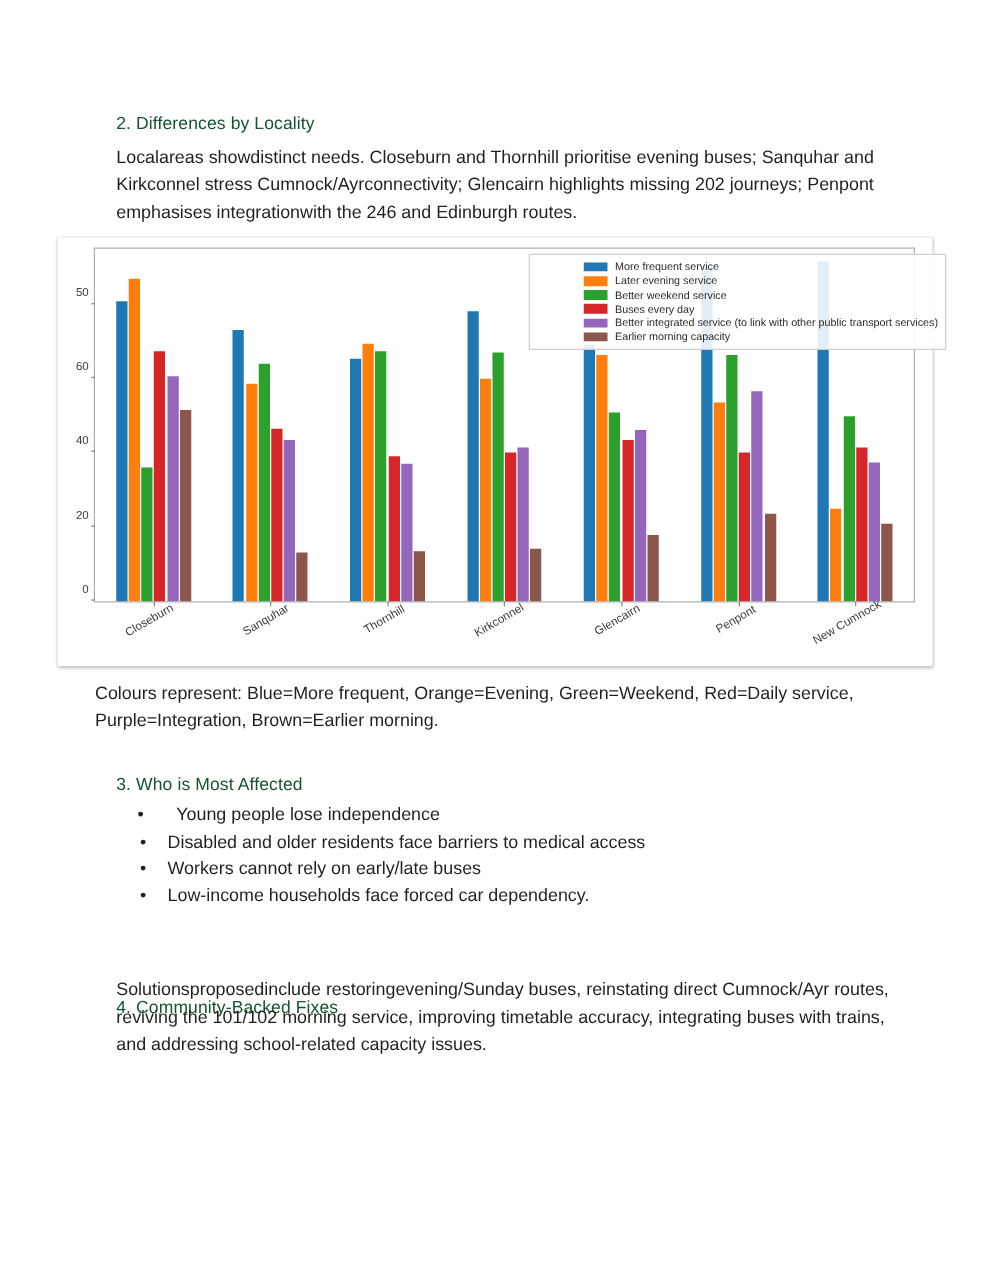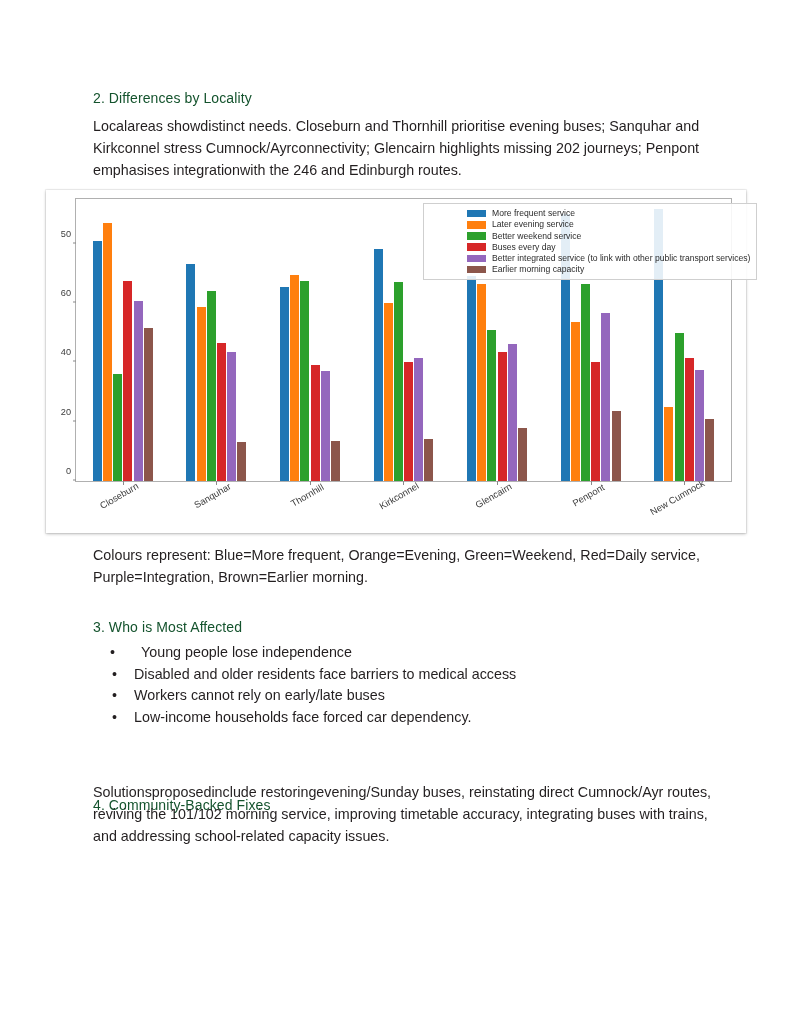--- a/index.html
+++ b/index.html
@@ -142,21 +142,21 @@
     margin-right: 6px;
     flex: none;
   }
   .legend-label {
     font-size: 8.6px;
     color: #2b2b2b;
     line-height: 1;
   }
 
   
-  #chart-caption { position: absolute; left: 93px; top: 544px; width: 615px; }
+  #chart-caption { position: absolute; left: 76px; top: 544px; width: 615px; }
   #sec3-title { position: absolute; left: 93px; top: 619px; }
   #sec3-list  { position: absolute; left: 93px; top: 642px; width: 600px; }
   .bullet-row {
     display: flex;
     font-size: 14.3px;
     line-height: 1.52;
     color: #231f20;
   }
   .bullet-row .dot { width: 22px; flex: none; text-align: left; padding-left: 19px; }
   .bullet-row.first .dot { padding-left: 17px; }

